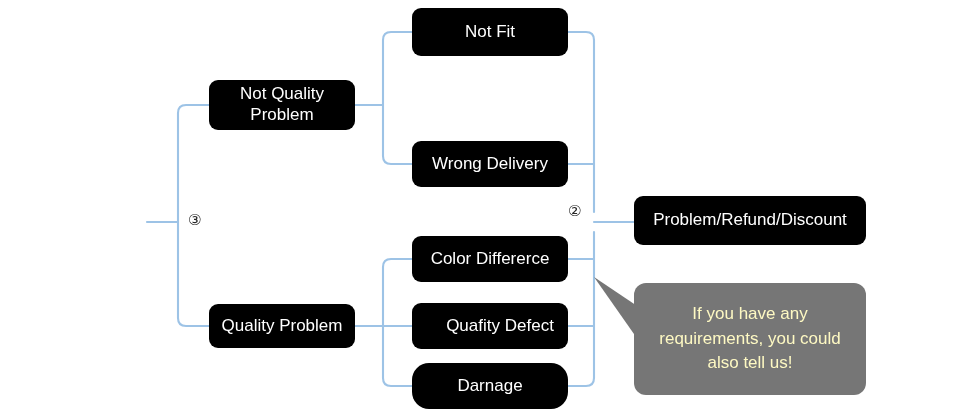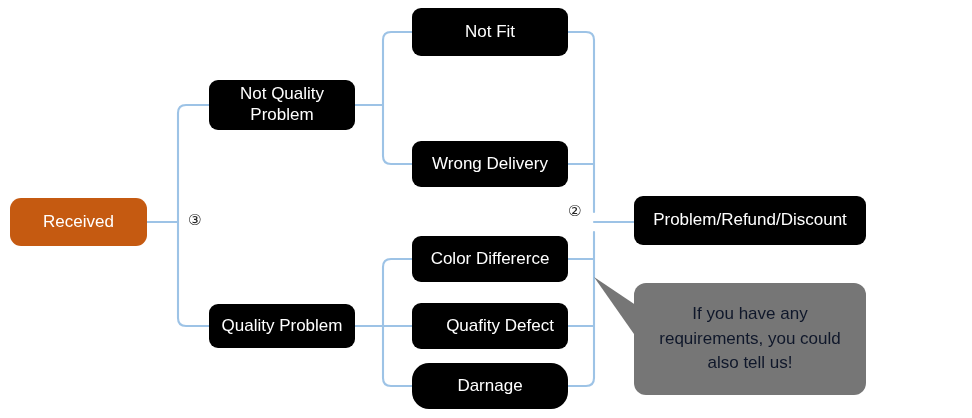--- a/index.html
+++ b/index.html
@@ -51,21 +51,21 @@
   .node-two-line {
     flex-direction: column;
   }
   .node-line {
     display: block;
     white-space: nowrap;
   }
   .callout {
     position: absolute;
     background: #767676;
-    color: #0f172a;
+    color: #fef9c3;
     border-radius: 12px;
     display: flex;
     align-items: center;
     justify-content: center;
     flex-direction: column;
     text-align: center;
     font-size: 17px;
     line-height: 1.45;
     z-index: 4;
     box-sizing: border-box;
@@ -108,23 +108,20 @@
       <path d="M568,32 L586,32 Q594,32 594,40 L594,212"></path>
       <path d="M568,164 L594,164"></path>
       <path d="M568,259 L594,259"></path>
       <path d="M568,326 L594,326"></path>
       <path d="M568,386 L586,386 Q594,386 594,378 L594,232"></path>
 
       <path d="M594,222 L634,222"></path>
     </g>
   </svg>
 
-  <div class="node node-root" style="left:10px; top:198px; width:137px; height:48px;">
-    <span class="node-line">Received</span>
-  </div>
 
   <div class="node node-gray node-two-line" style="left:209px; top:80px; width:146px; height:50px;">
     <span class="node-line">Not Quality</span>
     <span class="node-line">Problem</span>
   </div>
 
   <div class="node node-gray" style="left:209px; top:304px; width:146px; height:44px;">
     <span class="node-line">Quality Problem</span>
   </div>
 

